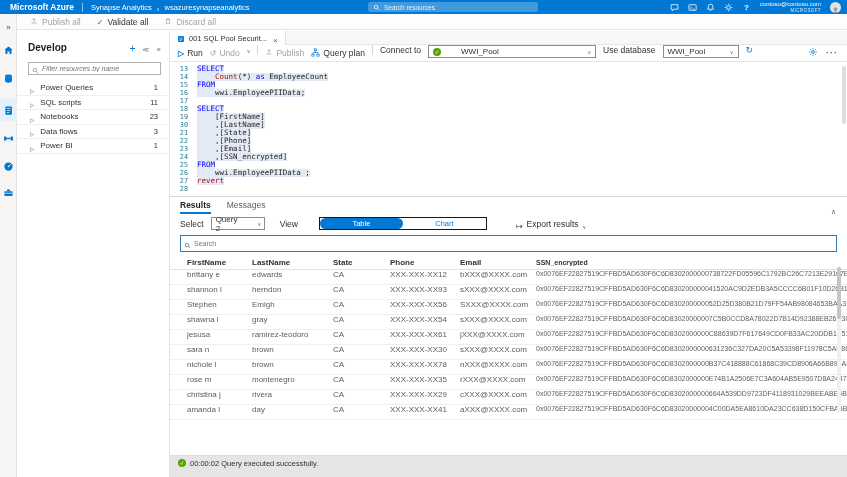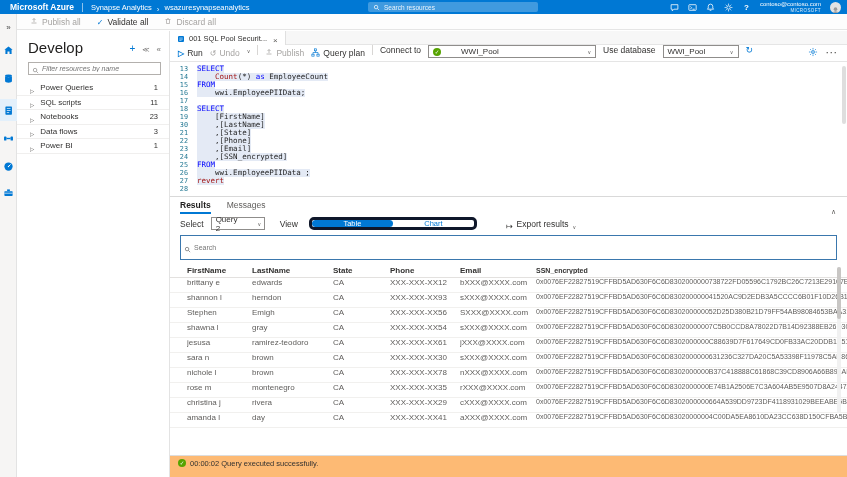--- a/index.html
+++ b/index.html
@@ -38,21 +38,21 @@
   
   .rail{position:absolute;left:0;top:14px;width:17px;height:463px;background:#f6f5f4;border-right:1px solid #e3e3e3}
   .rail-expand{position:absolute;left:0;top:2px;width:17px;text-align:center;color:#444}
   .rail-expand::before{content:"»";font-size:8px}
   .rail-ic{position:absolute;left:2px;width:13px;height:13px;display:flex;align-items:center;justify-content:center}
   .rail-ic.active-bg{left:0;width:17px;height:22px;background:#e3f0fb}
 
   
   .develop{position:absolute;left:17px;top:31px;width:153px;height:446px;background:#fff;border-right:1px solid #e3e3e3}
   .dev-head{display:flex;align-items:center;padding:7px 8px 4px 11px;gap:7px}
-  .dev-title{flex:1;font-size:15px;font-weight:normal;color:#201f1e}
+  .dev-title{flex:1;font-size:10px;font-weight:bold;color:#201f1e}
   .i-plus::before{content:"+";color:#0078d4;font-size:10px;line-height:8px}
   .i-collapse-all::before{content:"≪";color:#737271;font-size:7px}
   .i-collapse-pane::before{content:"«";color:#737271;font-size:8px}
   .dev-filter{margin:2px 8px 6px 11px;height:13px;border:1px solid #b3b0ad;display:flex;align-items:center;gap:3px;padding-left:3px;background:#fff}
   .dev-filter input{flex:1;border:none;outline:none;background:transparent;font-size:7px;font-style:italic;color:#6b6966;
                     font-family:"Liberation Sans",sans-serif}
   .tree-item{display:flex;align-items:center;height:14.5px;padding:0 11px 0 13px;border-bottom:1px solid #f0efee;cursor:pointer}
   .tree-arrow::before{content:"▷";font-size:5.5px;color:#605e5c;margin-right:6px}
   .tree-label{flex:1;font-size:8px;color:#323130}
   .tree-count{font-size:7.5px;color:#323130}
@@ -99,39 +99,39 @@
 
   
   .results{position:absolute;left:0;top:165px;width:677px;height:259px;border-top:1px solid #d9d9d9;background:#fff}
   .res-tabs{height:17px;display:flex;align-items:flex-end;gap:16px;padding-left:10px}
   .res-tab{font-size:8.5px;color:#605e5c;padding-bottom:2px;border-bottom:2px solid transparent;cursor:pointer}
   .res-tab.active{color:#201f1e;font-weight:bold;border-bottom-color:#0078d4}
   .res-collapse{position:absolute;right:11px;top:3px;cursor:pointer}
   .i-chevup::before{content:"∧";font-size:7px;color:#605e5c}
   .res-controls{height:19px;display:flex;align-items:center;gap:7px;padding-left:10px}
   .dd-query{width:54px}
-  .pill{width:168px;height:13px;border:3px solid #0f172a;border-radius:5px;display:flex;overflow:hidden;margin-left:4px;background:#fff}
+  .pill{width:168px;height:13px;border:1px solid #0f172a;border-radius:0;display:flex;overflow:hidden;margin-left:14px;background:#fff}
   .pill-opt{flex:1;display:flex;align-items:center;justify-content:center;font-size:7.5px;color:#0078d4;cursor:pointer}
   .pill-opt.active{background:#0078d4;color:#fff;border-radius:8px}
   .res-export{display:flex;align-items:center;gap:4px;margin-left:22px;cursor:pointer}
   .i-export::before{content:"↦";font-size:8px;color:#323130}
-  .res-search{margin:2px 10px 3px 10px;height:25px;border:1px solid #3a77ad;display:flex;align-items:center;gap:3px;padding-left:3px}
+  .res-search{margin:2px 10px 3px 10px;height:17px;border:1px solid #3a77ad;display:flex;align-items:center;gap:3px;padding-left:3px}
   .res-search input{flex:1;border:none;outline:none;font-size:7px;color:#444;font-family:"Liberation Sans",sans-serif}
   .thead{display:flex;align-items:center;height:15px;padding-left:17px;border-bottom:1px solid #e3e1df;
          font-size:8px;font-weight:bold;color:#323130}
   .trow{display:flex;height:15px;padding-left:17px;border-bottom:1px solid #f1f0ee;
         font-size:8px;color:#5f5d5b;cursor:default}
   .c{overflow:hidden;white-space:nowrap;padding-right:4px}
   .c0{width:65px}.c1{width:81px}.c2{width:57px}.c3{width:70px}.c4{width:76px}
   .c5{flex:1;font-size:7px;padding-right:14px}
   .tbl-sb{position:absolute;right:6px;top:70px;width:4px;height:146px;background:#f1f1f1;border-radius:2px}
   .tbl-sb-thumb{width:4px;height:52px;background:#c8c6c4;border-radius:2px}
 
   
-  .statusbar{position:absolute;left:0;top:424px;width:677px;height:22px;background:#fdba74;border-top:1px solid #ddd;
+  .statusbar{position:absolute;left:0;top:424px;width:677px;height:22px;background:#e5e5e5;border-top:1px solid #ddd;
              display:flex;align-items:flex-start;gap:4px;padding:3px 0 0 8px;font-size:7.5px;color:#323130}
   .scheck{width:8px;height:8px;border-radius:50%;background:#57a300;color:#fff;font-size:5.5px;line-height:8px;
           text-align:center;flex:0 0 auto}
   .scheck::before{content:"✓"}
 </style>
 </head>
 <body>
 
 <div id="app">
 

